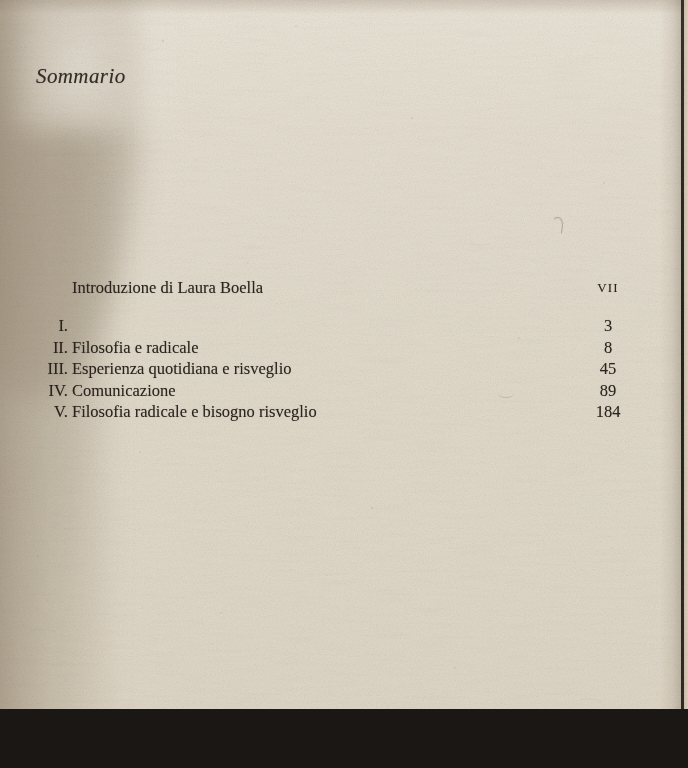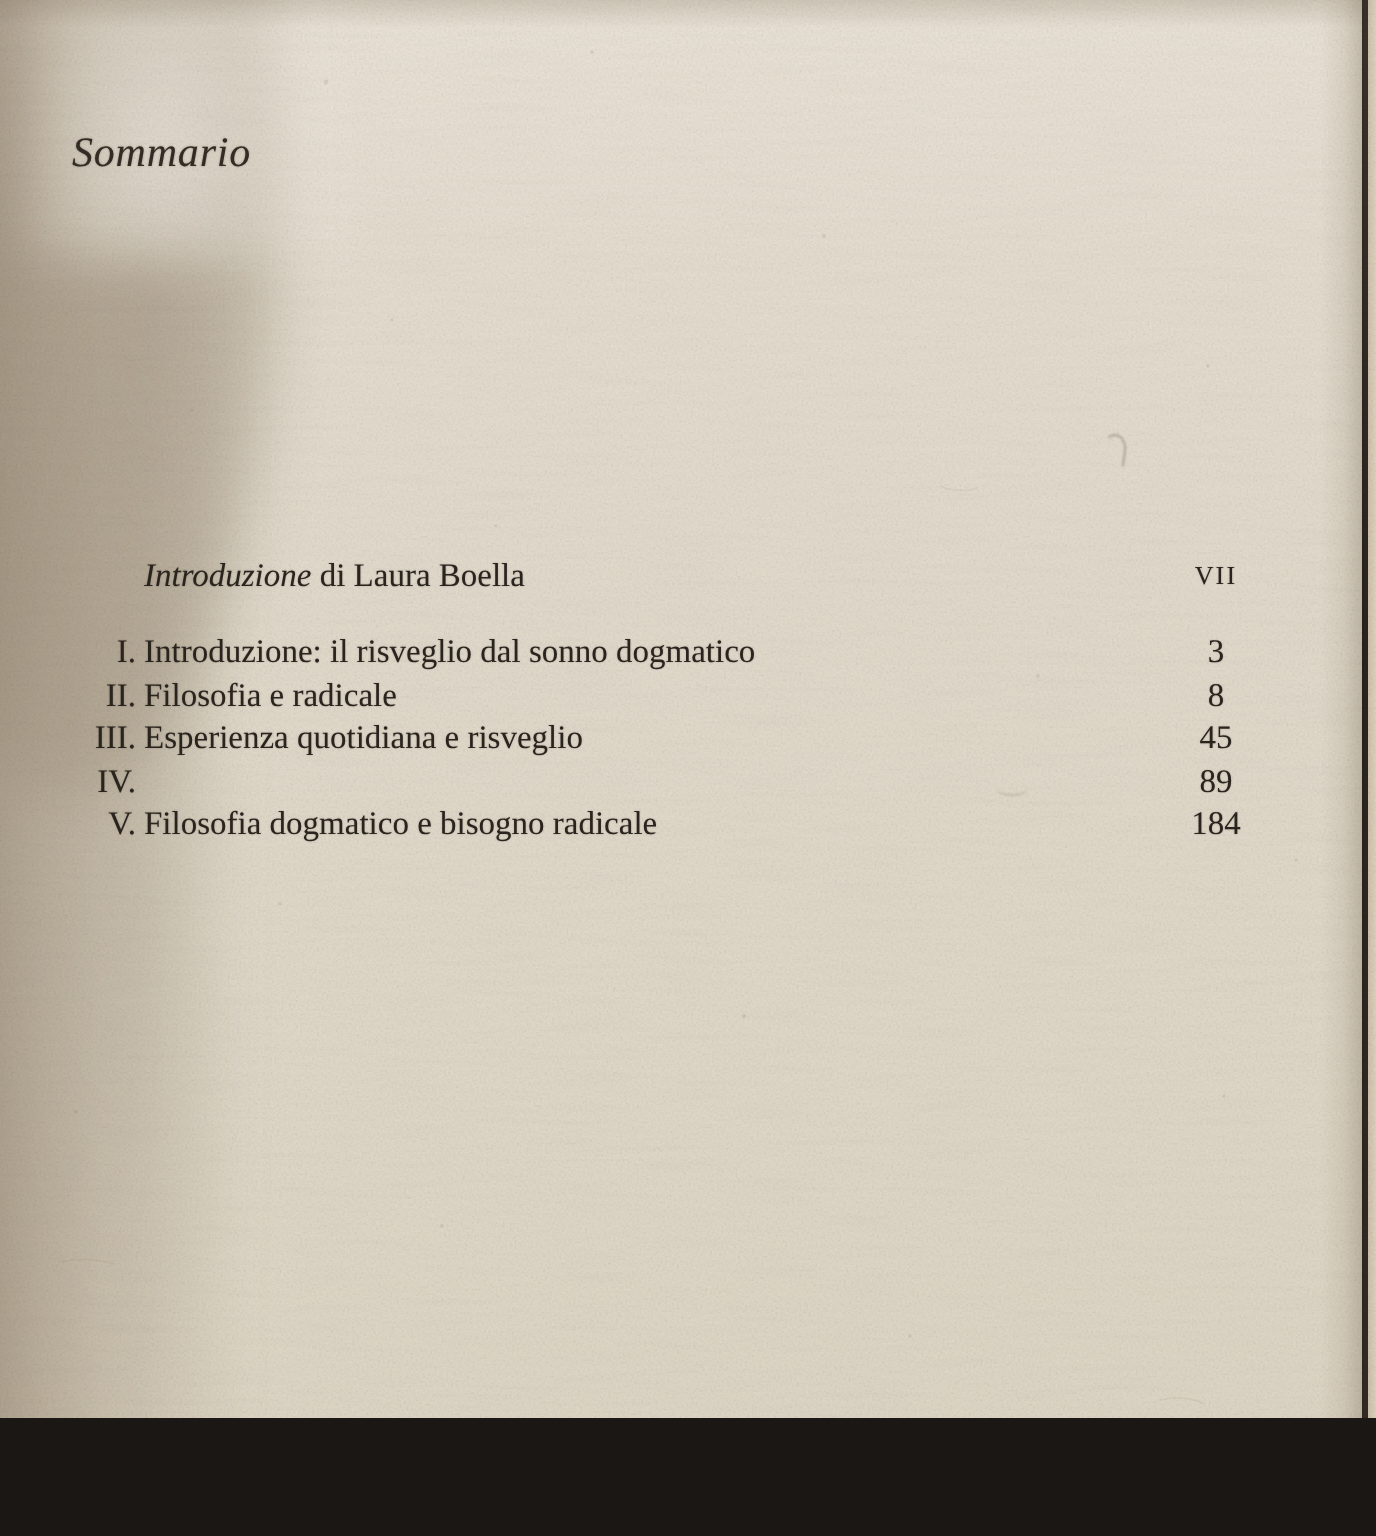--- a/index.html
+++ b/index.html
@@ -176,21 +176,20 @@
     white-space: nowrap;
   }
 
   .toc-label {
     position: absolute;
     left: 72px;
     white-space: nowrap;
   }
 
   .toc-label .it {
-    font-style: italic;
   }
 
   .toc-page {
     position: absolute;
     left: 584px;
     width: 48px;
     text-align: center;
     white-space: nowrap;
   }
 
@@ -298,42 +297,42 @@
 
     <div class="toc">
 
       <div class="toc-row intro-row">
         <span class="toc-label"><span class="it">Introduzione</span><span> di Laura Boella</span></span>
         <span class="toc-page roman">VII</span>
       </div>
 
       <div class="toc-row">
         <span class="toc-num">I.</span>
-        <span class="toc-label">Introduzione: il risveglio dal sonno dogmatico</span>
         <span class="toc-page">3</span>
       </div>
 
       <div class="toc-row">
         <span class="toc-num">II.</span>
         <span class="toc-label">Filosofia e radicale</span>
         <span class="toc-page">8</span>
       </div>
 
       <div class="toc-row">
         <span class="toc-num">III.</span>
         <span class="toc-label">Esperienza quotidiana e risveglio</span>
         <span class="toc-page">45</span>
       </div>
 
       <div class="toc-row">
         <span class="toc-num">IV.</span>
+        <span class="toc-label">Comunicazione</span>
         <span class="toc-page">89</span>
       </div>
 
       <div class="toc-row">
         <span class="toc-num">V.</span>
-        <span class="toc-label">Filosofia dogmatico e bisogno radicale</span>
+        <span class="toc-label">Filosofia radicale e bisogno risveglio</span>
         <span class="toc-page">184</span>
       </div>
 
     </div>
   </div>
 </div>
 
 </body></html>

